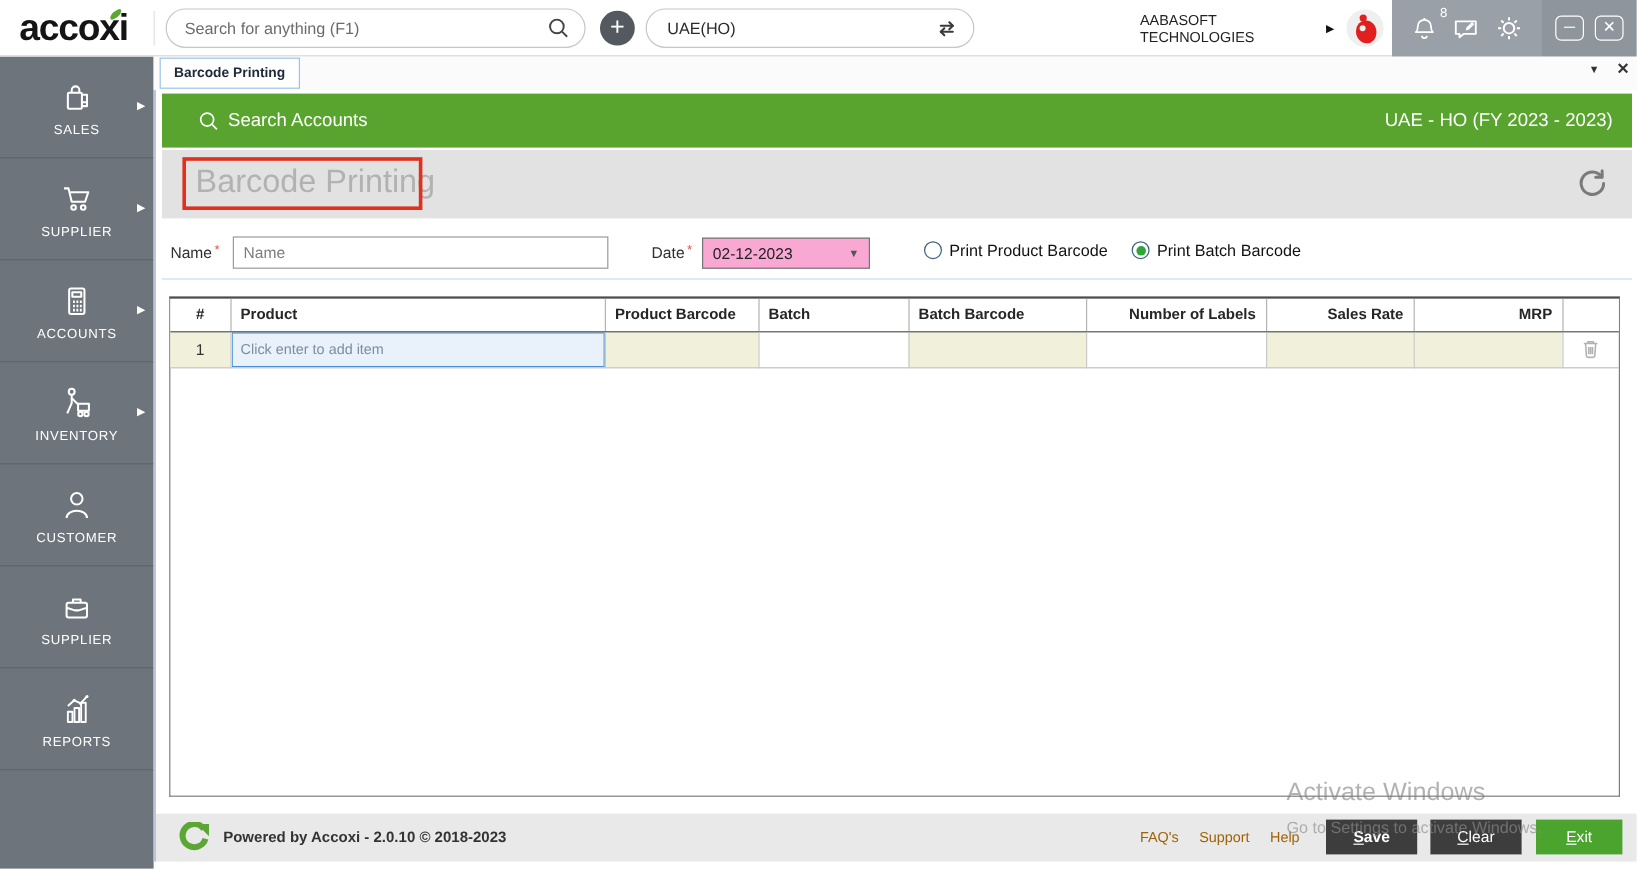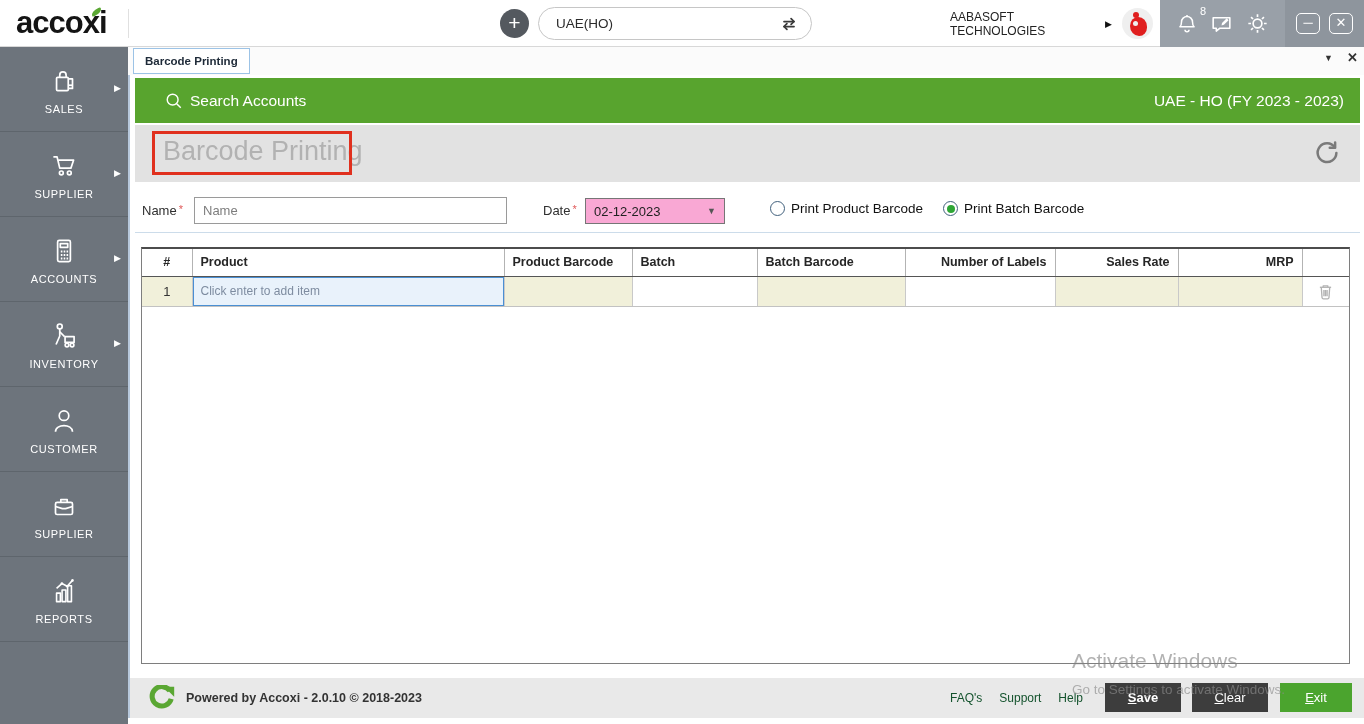--- a/index.html
+++ b/index.html
@@ -109,21 +109,21 @@
   td.beige { background:#f1f0da; }
   td.idx { text-align:center; font-size:13px; color:#333; }
   td.prod-cell { background:#e9f2fb; box-shadow:inset 0 0 0 1px #4a8fd3; font-size:12px; color:#7e8ca0; }
   td.action { text-align:center; }
   .trash { display:inline-flex; vertical-align:middle; cursor:pointer; }
 
   
   .footer { position:absolute; left:130px; top:678px; width:1234px; height:40px; background:#e9e9e9; }
   .f-logo { position:absolute; left:18px; top:7px; display:flex; }
   .f-powered { position:absolute; left:56px; top:13px; font-size:12.5px; font-weight:bold; color:#333; }
-  .f-links { position:absolute; left:820px; top:13px; display:flex; gap:17px; font-size:12px; color:#14532d; }
+  .f-links { position:absolute; left:820px; top:13px; display:flex; gap:17px; font-size:12px; color:#a16207; }
   .f-links span { cursor:pointer; }
   .fbtn { position:absolute; top:5px; height:29px; background:#3d3d3d; color:#fff; font-size:13px;
     text-align:center; line-height:29px; cursor:pointer; display:block; }
   .fbtn::first-letter { text-decoration:underline; }
   .btn-save { left:975px; width:76px;font-weight:bold; }
   .btn-clear { left:1062px; width:76px; }
   .btn-exit { left:1150px; width:72px; background:#4ba42e; }
 
   
   .wm1 { position:absolute; left:1072px; top:649px; font-size:21px; color:#808080; opacity:0.6;
@@ -133,20 +133,29 @@
 
   svg { display:block; }
 </style>
 </head>
 <body>
 
 <div class="topbar">
   <div class="logo"><span>acco</span><span class="lx">x</span><span>i</span></div>
   <div class="top-divider"></div>
 
+  <div class="search-pill">
+    <input type="text" placeholder="Search for anything (F1)" style="">
+    <span class="sicon">
+      <svg width="19" height="19" viewBox="0 0 20 20">
+          <circle cx="8.5" cy="8.5" r="6" stroke="#444" fill="none" stroke-width="1.7"></circle>
+          <line x1="13" y1="13" x2="17.5" y2="17.5" stroke="#444" stroke-width="1.7"></line>
+        </svg>
+    </span>
+  </div>
 
   <div class="plus-btn"><span>+</span></div>
 
   <div class="branch-pill">
     <span class="btxt">UAE(HO)</span>
     <span class="sync">
       <svg width="20" height="20" viewBox="0 0 24 24" fill="none" stroke="#3a3a3a" stroke-width="2.1" stroke-linecap="round" stroke-linejoin="round">
           <path d="M6 9 h12"></path>
           <path d="M14.5 5.5 L18 9 l-3.5 3.5"></path>
           <path d="M18 15 H6"></path>

